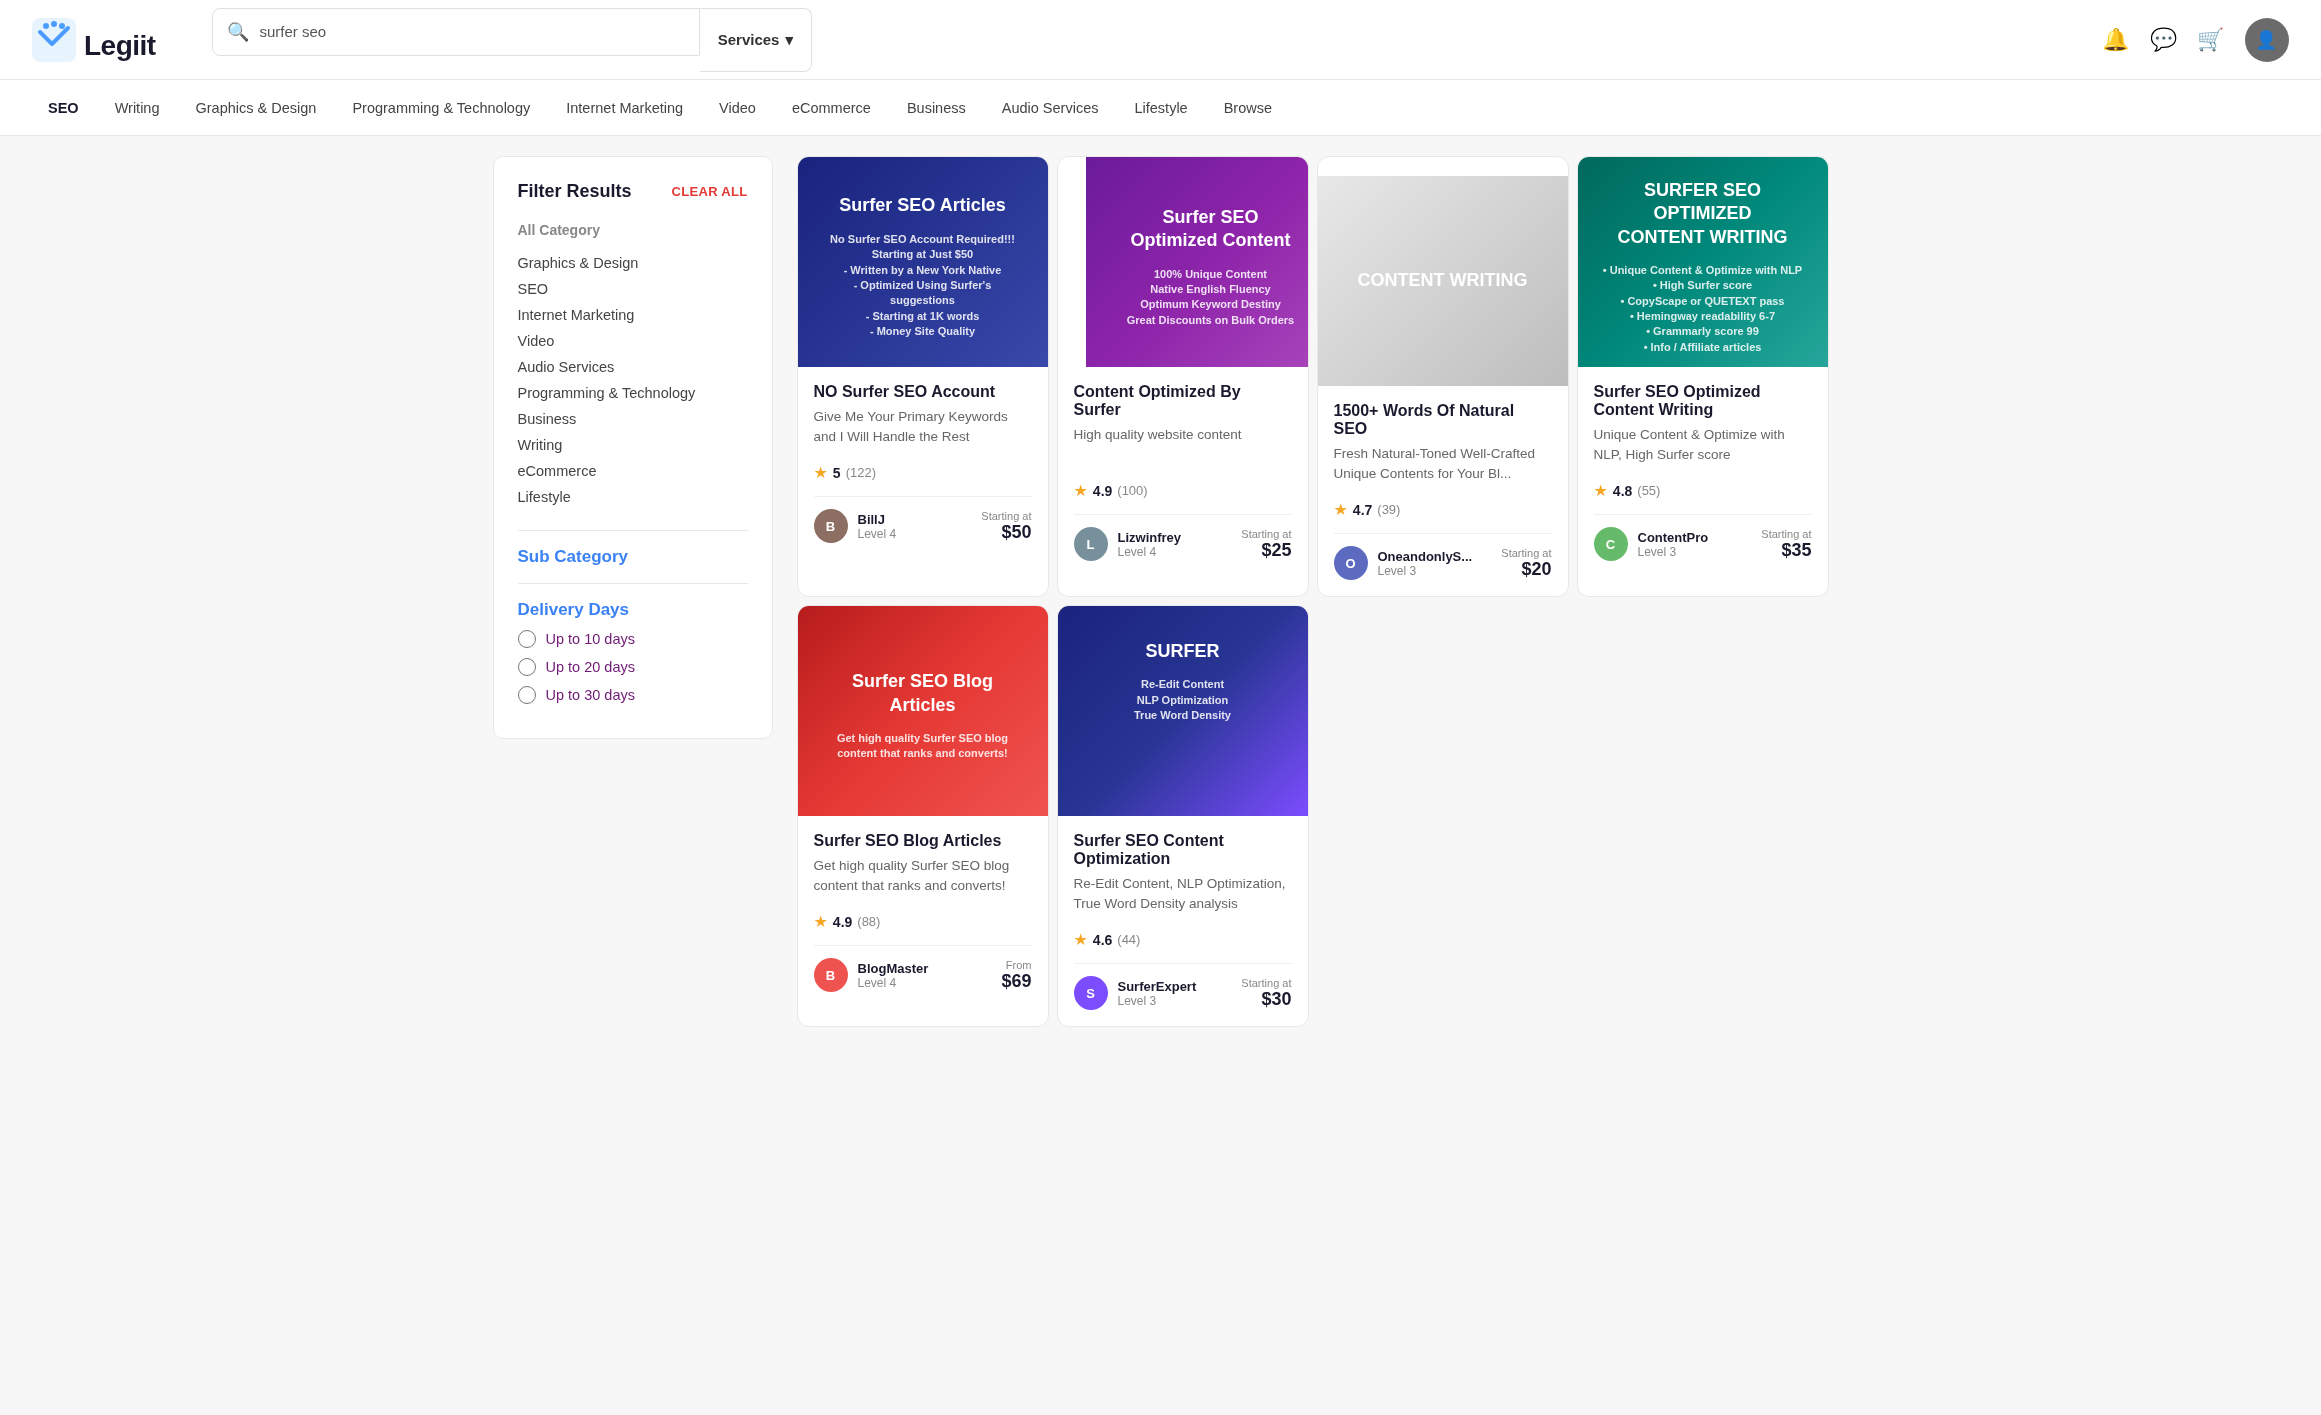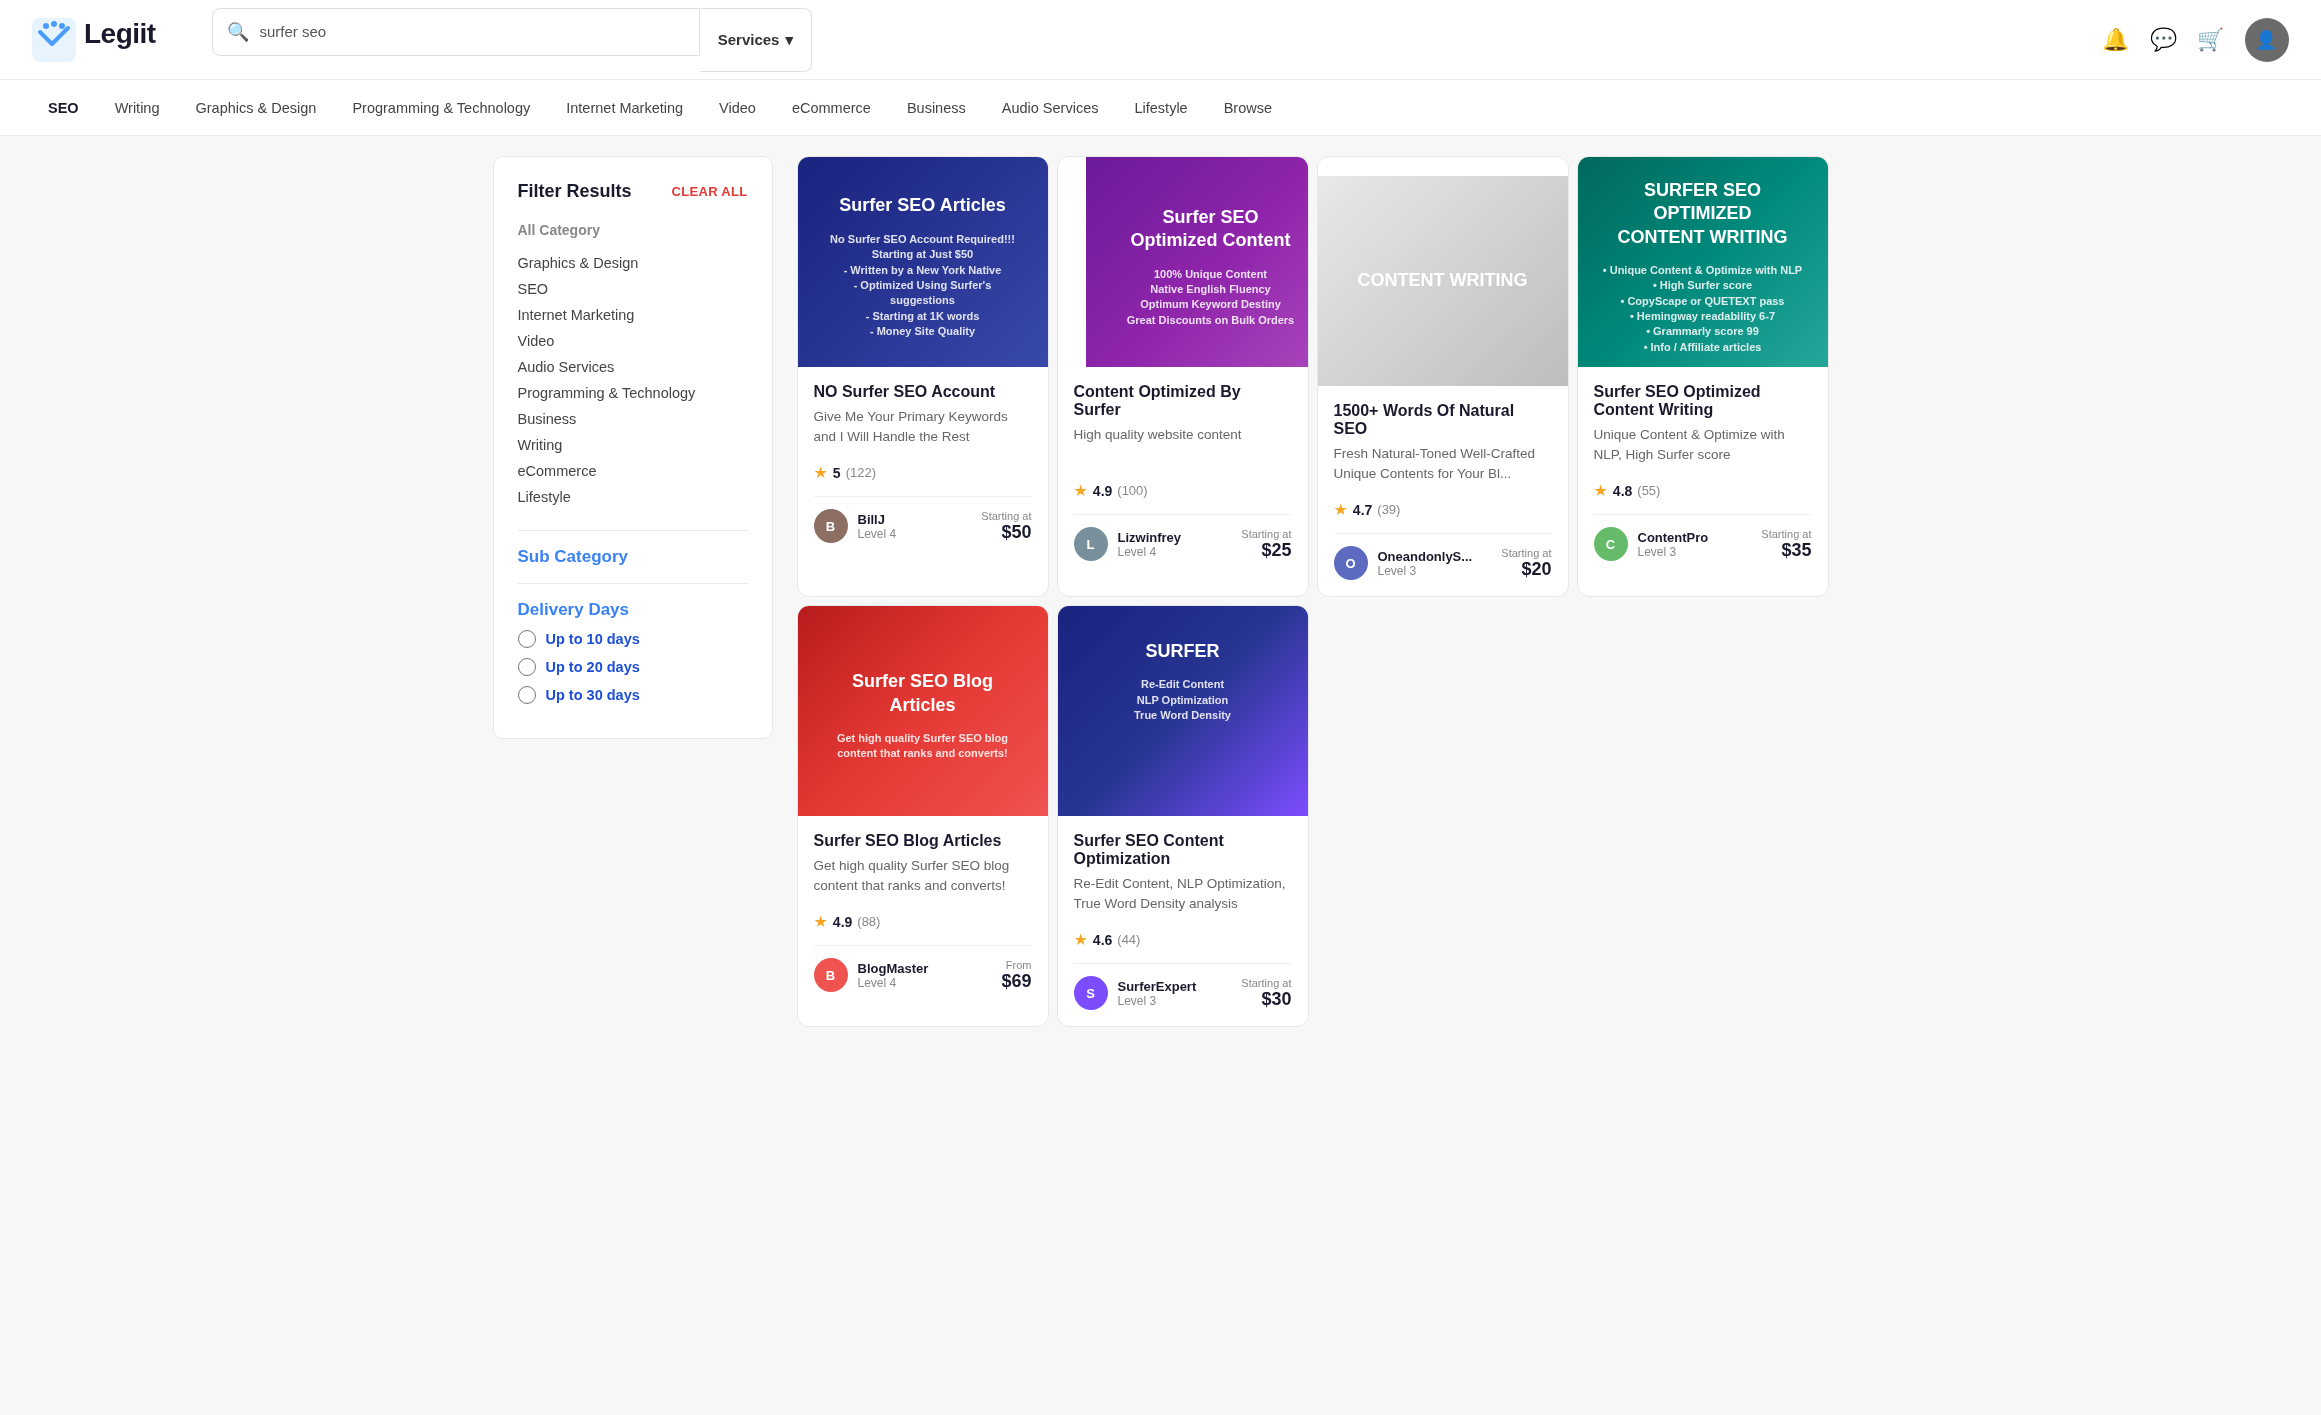--- a/index.html
+++ b/index.html
@@ -10,21 +10,21 @@
       background: #fff;
       border-bottom: 1px solid #e8e8e8;
       padding: 0 32px;
       display: flex;
       align-items: center;
       height: 80px;
       gap: 20px;
     }
     .logo-area {
       display: flex;
-      align-items: flex-start;
+      align-items: flex-end;
       gap: 8px;
       min-width: 160px;
     }
     .logo-icon {
       width: 44px;
       height: 44px;
     }
     .logo-text {
       font-size: 28px;
       font-weight: 800;
@@ -186,23 +186,22 @@
       cursor: pointer;
     }
     .delivery-option input[type="radio"] {
       width: 18px;
       height: 18px;
       cursor: pointer;
       accent-color: #4a9dff;
     }
     .delivery-option label {
       font-size: 14.5px;
-      color: #1d4ed8;
-      cursor: pointer;
-      font-weight: bold;
+      color: #701a75;
+      cursor: pointer;
     }
 
     
     .cards-grid {
       flex: 1;
       display: grid;
       grid-template-columns: repeat(4, 1fr);
       gap: 8px;
       align-content: start;
     }

